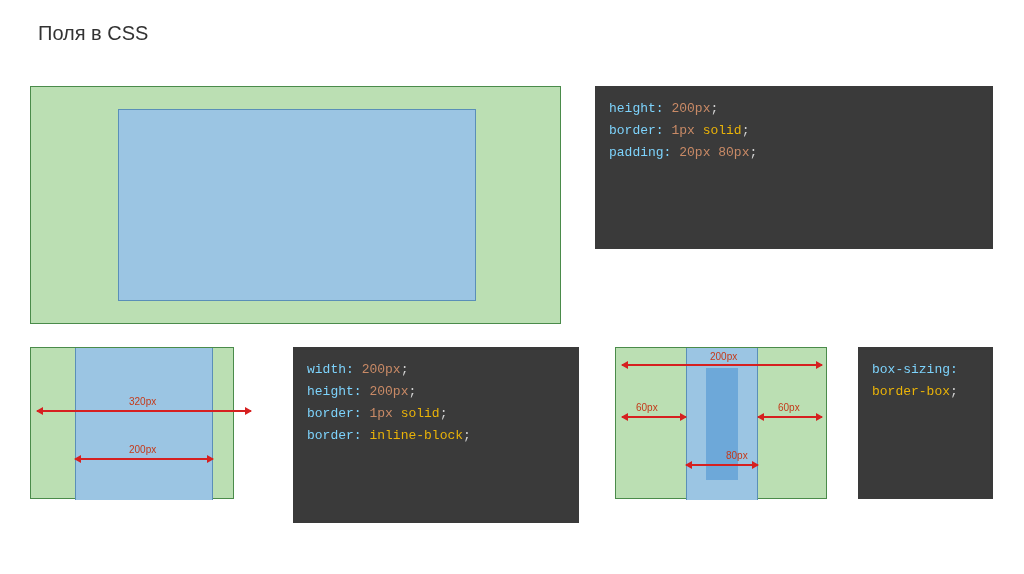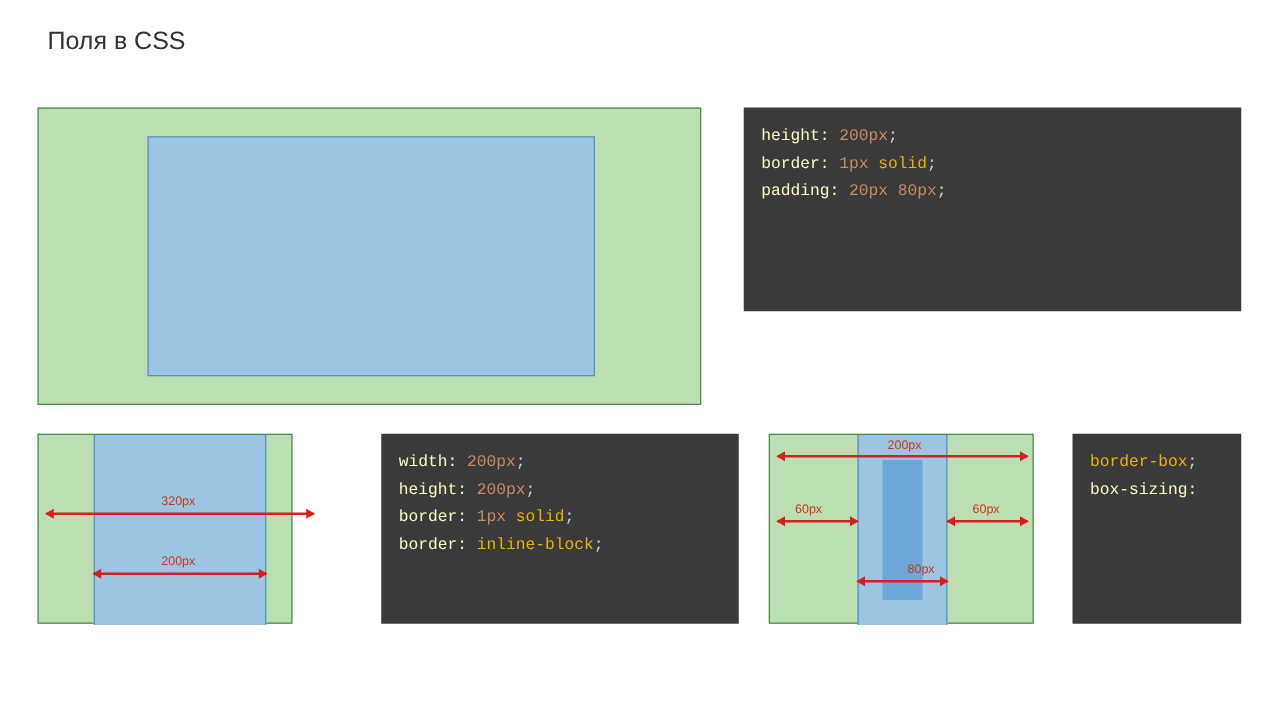--- a/index.html
+++ b/index.html
@@ -40,24 +40,24 @@
   .code-block {
     position: absolute;
     background: #3a3a3a;
     color: #e0e0e0;
     font-family: "Courier New", monospace;
     font-size: 13px;
     line-height: 1.7;
     padding: 12px 14px;
   }
   .code-top-right { left: 595px; top: 86px; width: 398px; height: 163px; }
-  .code-bottom-mid { left: 305px; top: 347px; width: 286px; height: 152px; }
+  .code-bottom-mid { left: 293px; top: 347px; width: 286px; height: 176px; }
   .code-bottom-right { left: 858px; top: 347px; width: 135px; height: 152px; }
   .code-line { white-space: nowrap; }
-  .tok-prop  { color: #fef9c3; margin-top: 16px; }
+  .tok-prop  { color: #7dd3fc; margin-top: 16px; }
   .tok-num   { color: #c98a66; }
   .tok-key   { color: #eab308; }
   .tok-punc  { color: #d0d0d0; }
 
   
   .bl-outer {
     position: absolute;
     left: 30px; top: 347px;
     width: 204px; height: 152px;
     background: #bbdfb3;
@@ -191,18 +191,18 @@
   <div class="dim-line bs-dim-left"></div>
   <div class="dim-label bs-lab-left">60px</div>
   <div class="dim-line bs-dim-right"></div>
   <div class="dim-label bs-lab-right">60px</div>
   <div class="dim-line bs-dim-mid"></div>
   <div class="dim-label bs-lab-mid">80px</div>
 </div>
 
 <div class="code-block code-bottom-right">
   <div class="code-line">
+    <span class="tok-prop">box-sizing:</span>
+  </div>
+  <div class="code-line">
     <span class="tok-key">border-box</span><span class="tok-punc">;</span>
   </div>
-  <div class="code-line">
-    <span class="tok-prop">box-sizing:</span>
-  </div>
 </div>
 
 </body></html>

